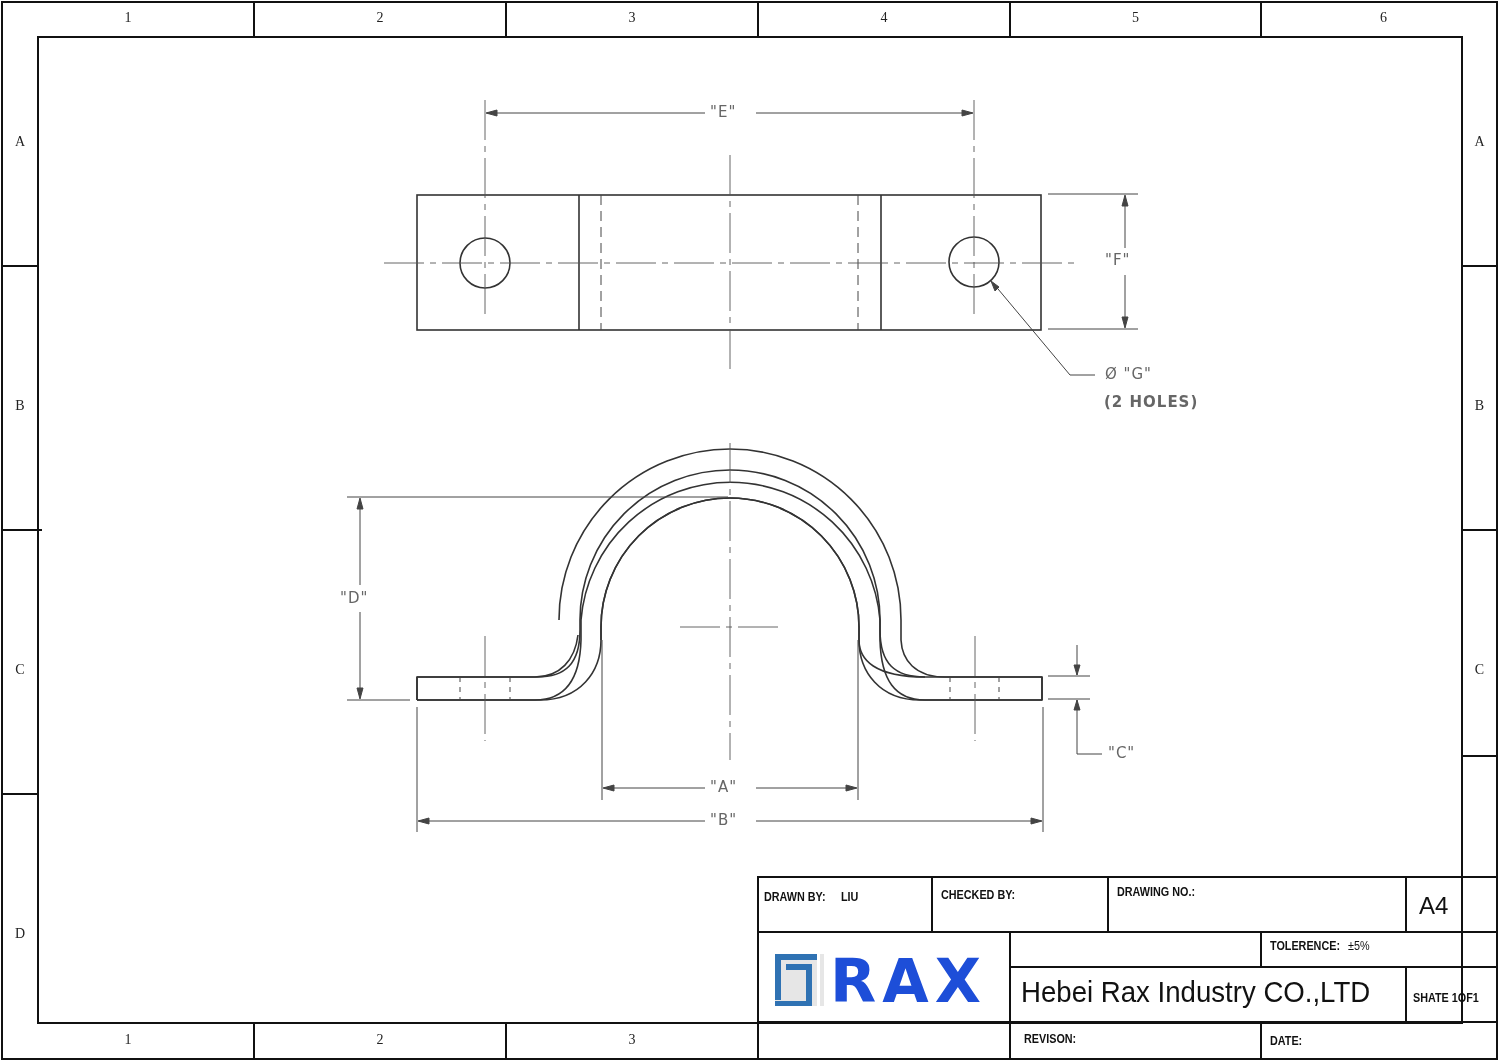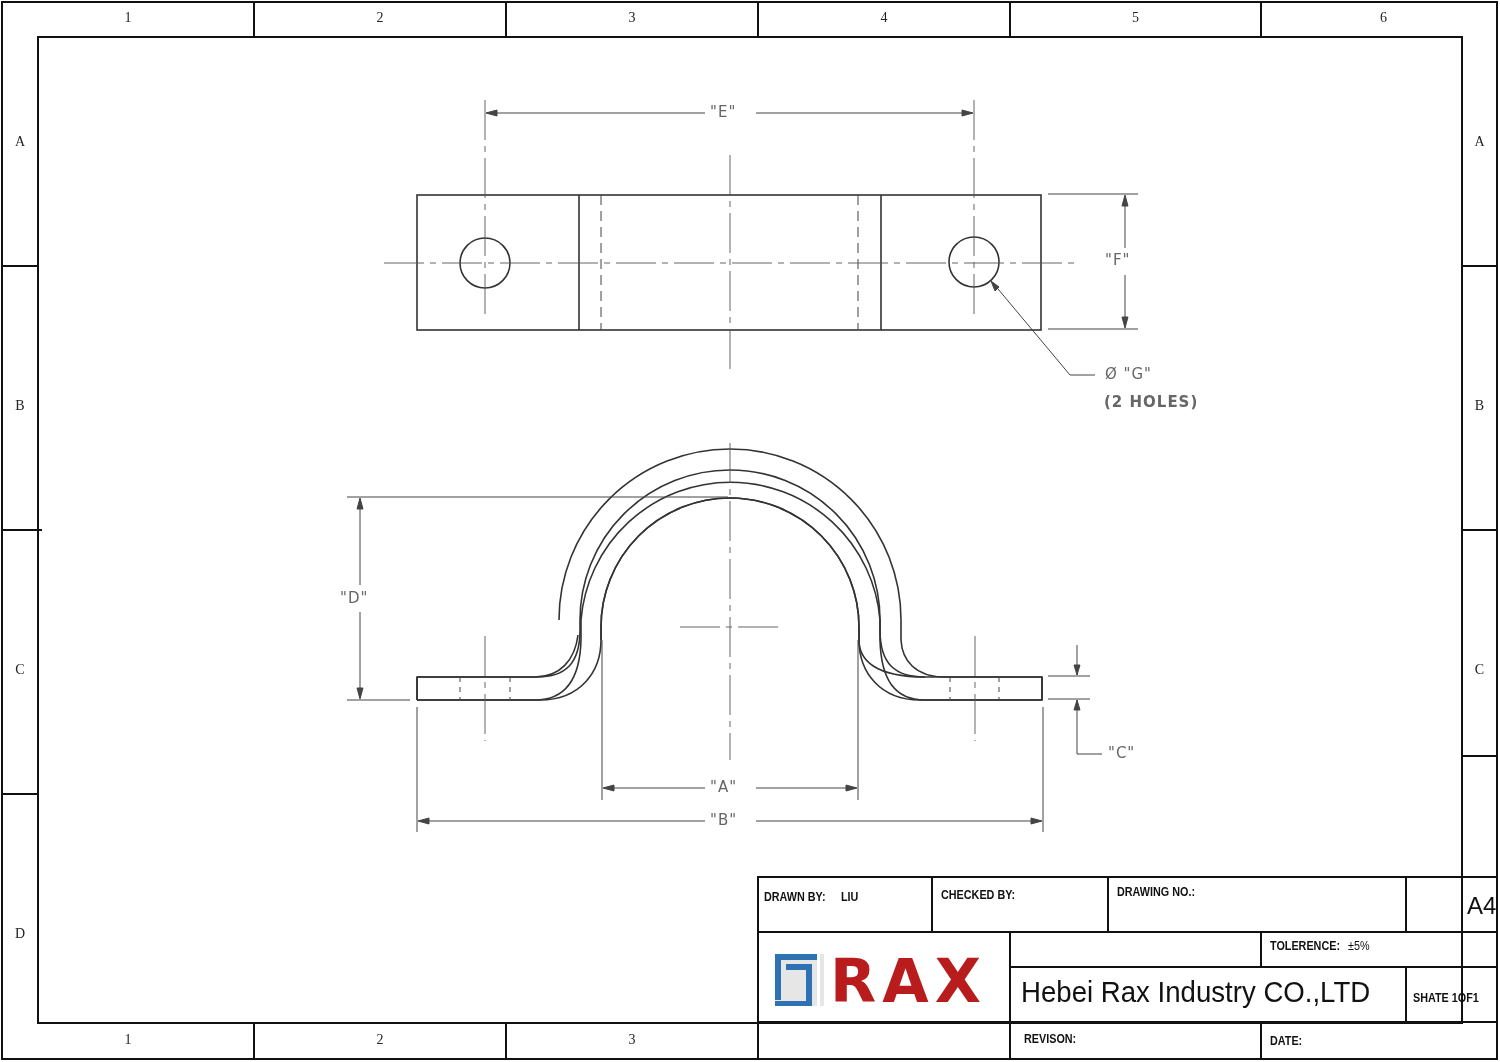--- a/index.html
+++ b/index.html
@@ -4,21 +4,21 @@
 <style>
   html,body{margin:0;padding:0;background:#fff;}
   body{width:1500px;height:1062px;position:relative;overflow:hidden;font-family:"Liberation Sans",sans-serif;}
   svg.sheet{position:absolute;left:0;top:0;}
   .zone{position:absolute;font-family:"Liberation Serif",serif;font-size:14px;color:#222;text-align:center;}
   .dimlbl{position:absolute;font-family:"DejaVu Sans",sans-serif;font-size:15px;color:#666;letter-spacing:1px;white-space:nowrap;}
   .tb{position:absolute;font-family:"Liberation Sans",sans-serif;color:#111;white-space:nowrap;}
   .tb-small{font-size:12px;font-weight:bold;transform:scaleX(0.9);transform-origin:left center;}
   .tb-a4{font-size:24px;}
   .tb-company{font-size:30px;transform:scaleX(0.92);transform-origin:left center;}
-  .logo-text{position:absolute;font-family:"DejaVu Sans",sans-serif;font-weight:bold;font-size:60px;color:#b91c1c;letter-spacing:6px;line-height:1;}
+  .logo-text{position:absolute;font-family:"DejaVu Sans",sans-serif;font-weight:bold;font-size:60px;color:#1d4ed8;letter-spacing:6px;line-height:1;}
 </style>
 </head>
 <body>
 
 <svg class="sheet" width="1500" height="1062" viewBox="0 0 1500 1062">
 
   <g stroke="#111" fill="none" stroke-width="2">
     <rect x="2" y="2" width="1495" height="1057"></rect>
     <rect x="38" y="37" width="1424" height="986"></rect>
 
@@ -188,20 +188,20 @@
 <div class="dimlbl" style="left:1104px;top:393px;font-weight:bold;">(2 HOLES)</div>
 <div class="dimlbl" style="left:340px;top:589px;">"D"</div>
 <div class="dimlbl" style="left:710px;top:778px;">"A"</div>
 <div class="dimlbl" style="left:710px;top:811px;">"B"</div>
 <div class="dimlbl" style="left:1108px;top:744px;">"C"</div>
 
 <div class="tb tb-small" style="left:764px;top:890px;">DRAWN BY:</div>
 <div class="tb tb-small" style="left:841px;top:890px;">LIU</div>
 <div class="tb tb-small" style="left:941px;top:888px;">CHECKED BY:</div>
 <div class="tb tb-small" style="left:1117px;top:885px;">DRAWING NO.:</div>
-<div class="tb tb-a4" style="left:1419px;top:892px;margin-left:48px;">A4</div>
+<div class="tb tb-a4" style="left:1419px;top:892px;">A4</div>
 <div class="tb tb-small" style="left:1270px;top:939px;">TOLERENCE:</div>
 <div class="tb tb-small" style="left:1348px;top:939px;font-weight:normal;">±5%</div>
 <div class="tb tb-company" style="left:1021px;top:975px;">Hebei Rax Industry CO.,LTD</div>
 <div class="tb tb-small" style="left:1413px;top:991px;">SHATE 1OF1</div>
 <div class="tb tb-small" style="left:1024px;top:1032px;">REVISON:</div>
 <div class="tb tb-small" style="left:1270px;top:1034px;">DATE:</div>
 <div class="logo-text" style="left:830px;top:951px;">RAX</div>
 
 </body></html>

